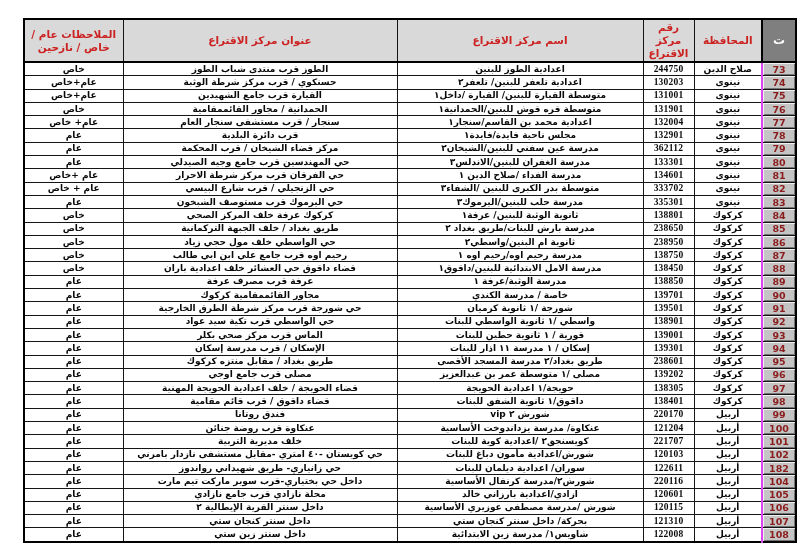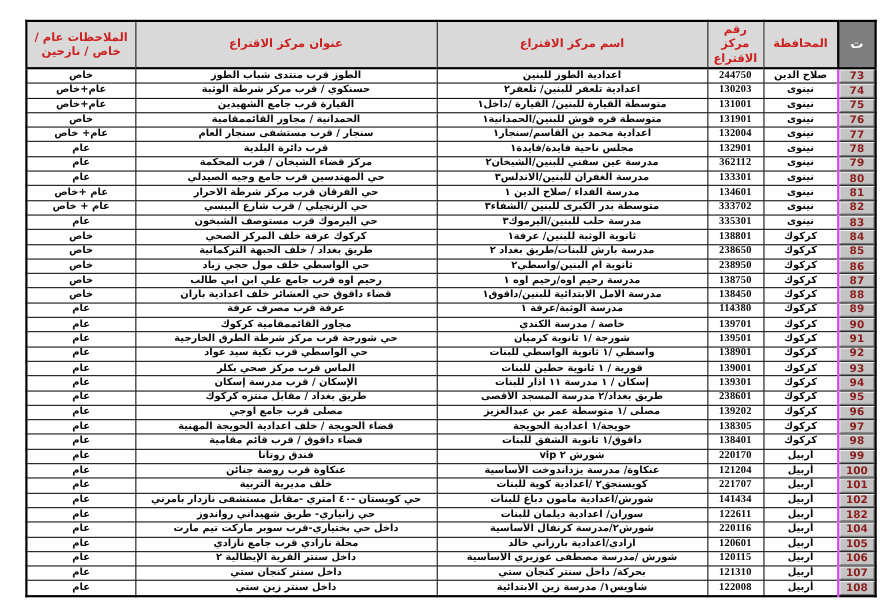--- a/index.html
+++ b/index.html
@@ -219,21 +219,21 @@
           <td>88</td>
           <td>كركوك</td>
           <td>138450</td>
           <td>مدرسة الامل الابتدائية للبنين/داقوق١</td>
           <td>قضاء داقوق حي العشائر خلف اعدادية باران</td>
           <td>خاص</td>
         </tr>
         <tr>
           <td>89</td>
           <td>كركوك</td>
-          <td>114380</td>
+          <td>138850</td>
           <td>مدرسة الوثبة/عرفة ١</td>
           <td>عرفة قرب مصرف عرفة</td>
           <td>عام</td>
         </tr>
         <tr>
           <td>90</td>
           <td>كركوك</td>
           <td>139701</td>
           <td>خاصة / مدرسة الكندي</td>
           <td>مجاور القائممقامية كركوك</td>
@@ -323,21 +323,21 @@
           <td>101</td>
           <td>أربيل</td>
           <td>221707</td>
           <td>كويسنجق٢ /اعدادية كوية للبنات</td>
           <td>خلف مديرية التربية</td>
           <td>عام</td>
         </tr>
         <tr>
           <td>102</td>
           <td>أربيل</td>
-          <td>141434</td>
+          <td>120103</td>
           <td>شورش/اعدادية مأمون دباغ للبنات</td>
           <td>حي كويستان -٤٠ امتري -مقابل مستشفى نازدار بامرني</td>
           <td>عام</td>
         </tr>
         <tr>
           <td>182</td>
           <td>أربيل</td>
           <td>122611</td>
           <td>سوران/ اعدادية ديلمان للبنات</td>
           <td>حي زانياري- طريق شهيداني رواندوز</td>

